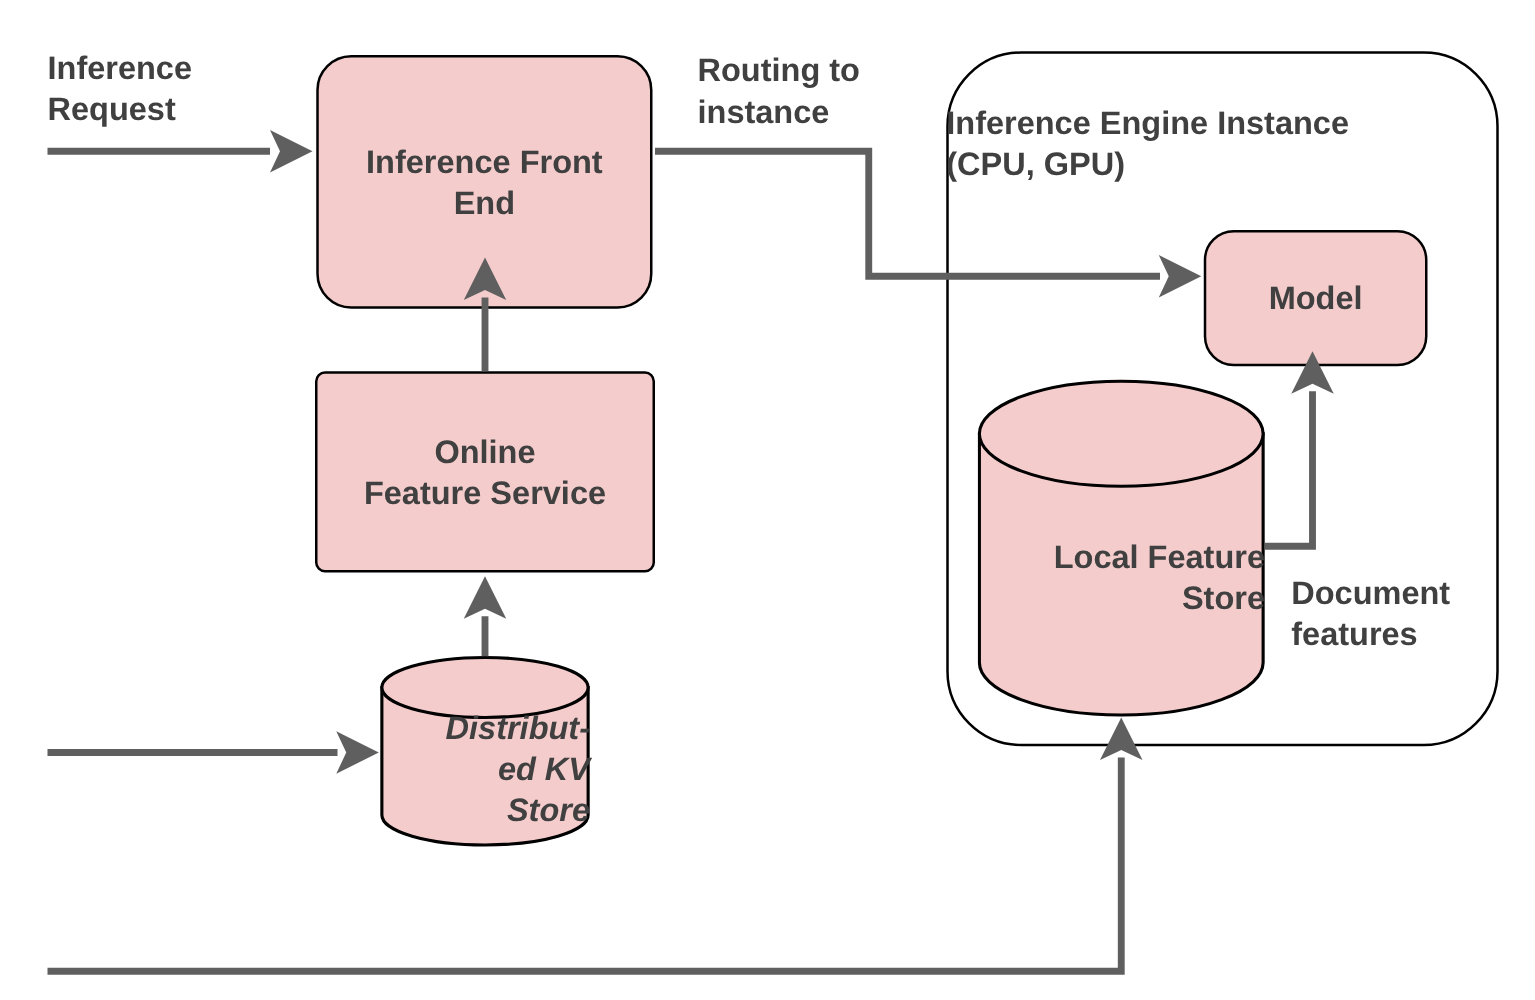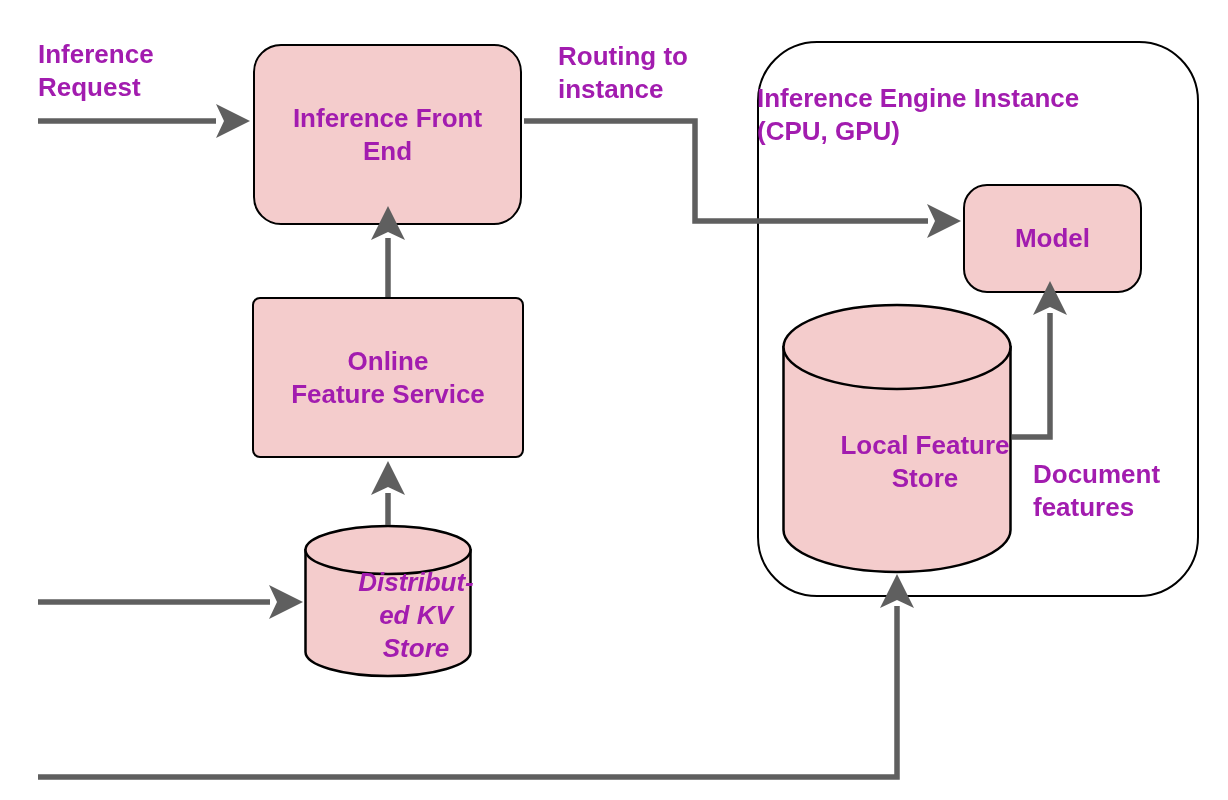--- a/index.html
+++ b/index.html
@@ -16,26 +16,26 @@
     background:#f4cccc;
     border:2.5px solid #000000;
     display:flex;align-items:center;justify-content:center;
     box-sizing:border-box;
   }
   .lbl{
     position:absolute;
     font-weight:bold;
     font-size:26px;
     line-height:33px;
-    color:#a21caf;
+    color:#404040;
     white-space:pre-line;
   }
   .node .lbl{position:static;text-align:center;}
   .cyl{position:absolute;}
-  .cyl .lbl{text-align:center;padding-left:28px;}
+  .cyl .lbl{text-align:right;}
   .engine{
     position:absolute;
     left:757px;top:41px;width:442px;height:556px;
     border:2.5px solid #000000;border-radius:60px;
     background:#ffffff;box-sizing:border-box;
   }
   .engine-title{
     left:757px;top:82px;width:442px;
     text-align:left;
   }
@@ -61,21 +61,21 @@
   <div class="cyl" style="left:304px;top:524px;width:168px;height:154px;">
     <svg width="168" height="154" viewBox="0 0 168 154">
       <path d="M1.5,26 L1.5,128 A82.5,24 0 0 0 166.5,128 L166.5,26 Z" fill="#f4cccc" stroke="#000000" stroke-width="2.5"></path>
       <ellipse cx="84" cy="26" rx="82.5" ry="24" fill="#f4cccc" stroke="#000000" stroke-width="2.5"></ellipse>
     </svg>
     <div class="lbl" style="left:0;top:42px;width:168px;font-style:italic;">Distribut-
 ed KV
 Store</div>
   </div>
 
-  <div class="node" style="left:253px;top:44px;width:269px;height:181px;border-radius:28px;align-items:center;">
+  <div class="node" style="left:253px;top:44px;width:269px;height:203px;border-radius:28px;align-items:center;">
     <div class="lbl">Inference Front
 End</div>
   </div>
 
   <div class="node" style="left:252px;top:297px;width:272px;height:161px;border-radius:8px;">
     <div class="lbl">Online
 Feature Service</div>
   </div>
 
   <div class="node" style="left:963px;top:184px;width:179px;height:109px;border-radius:24px;">

